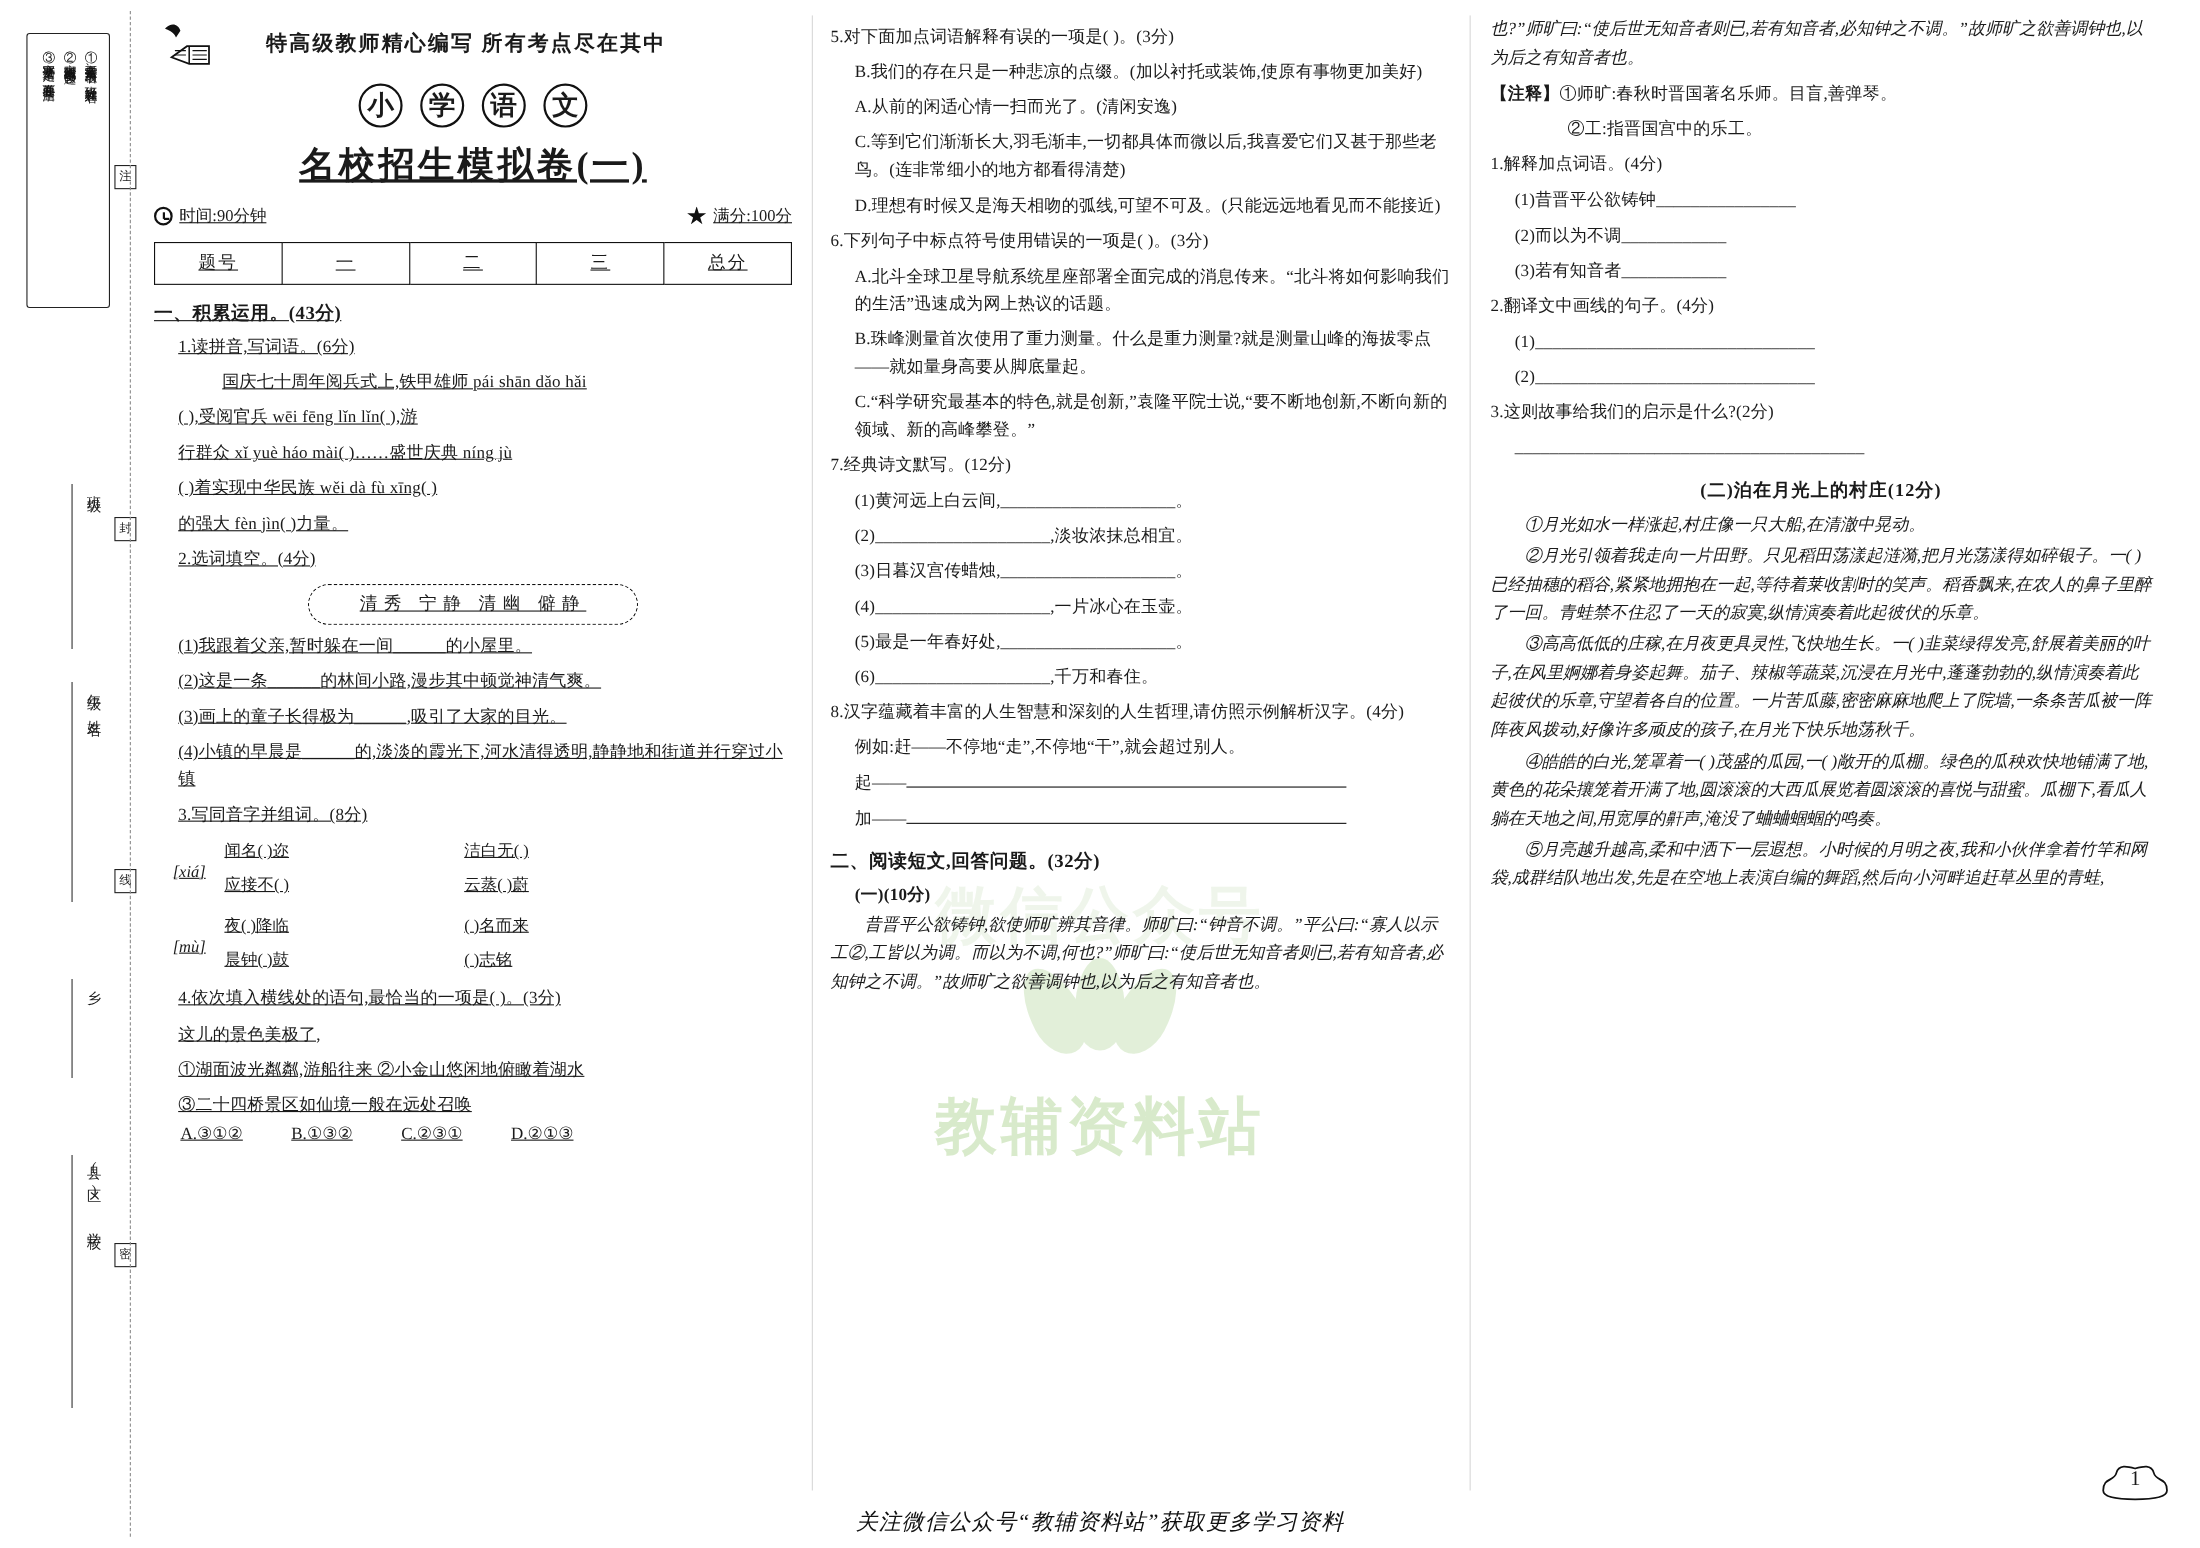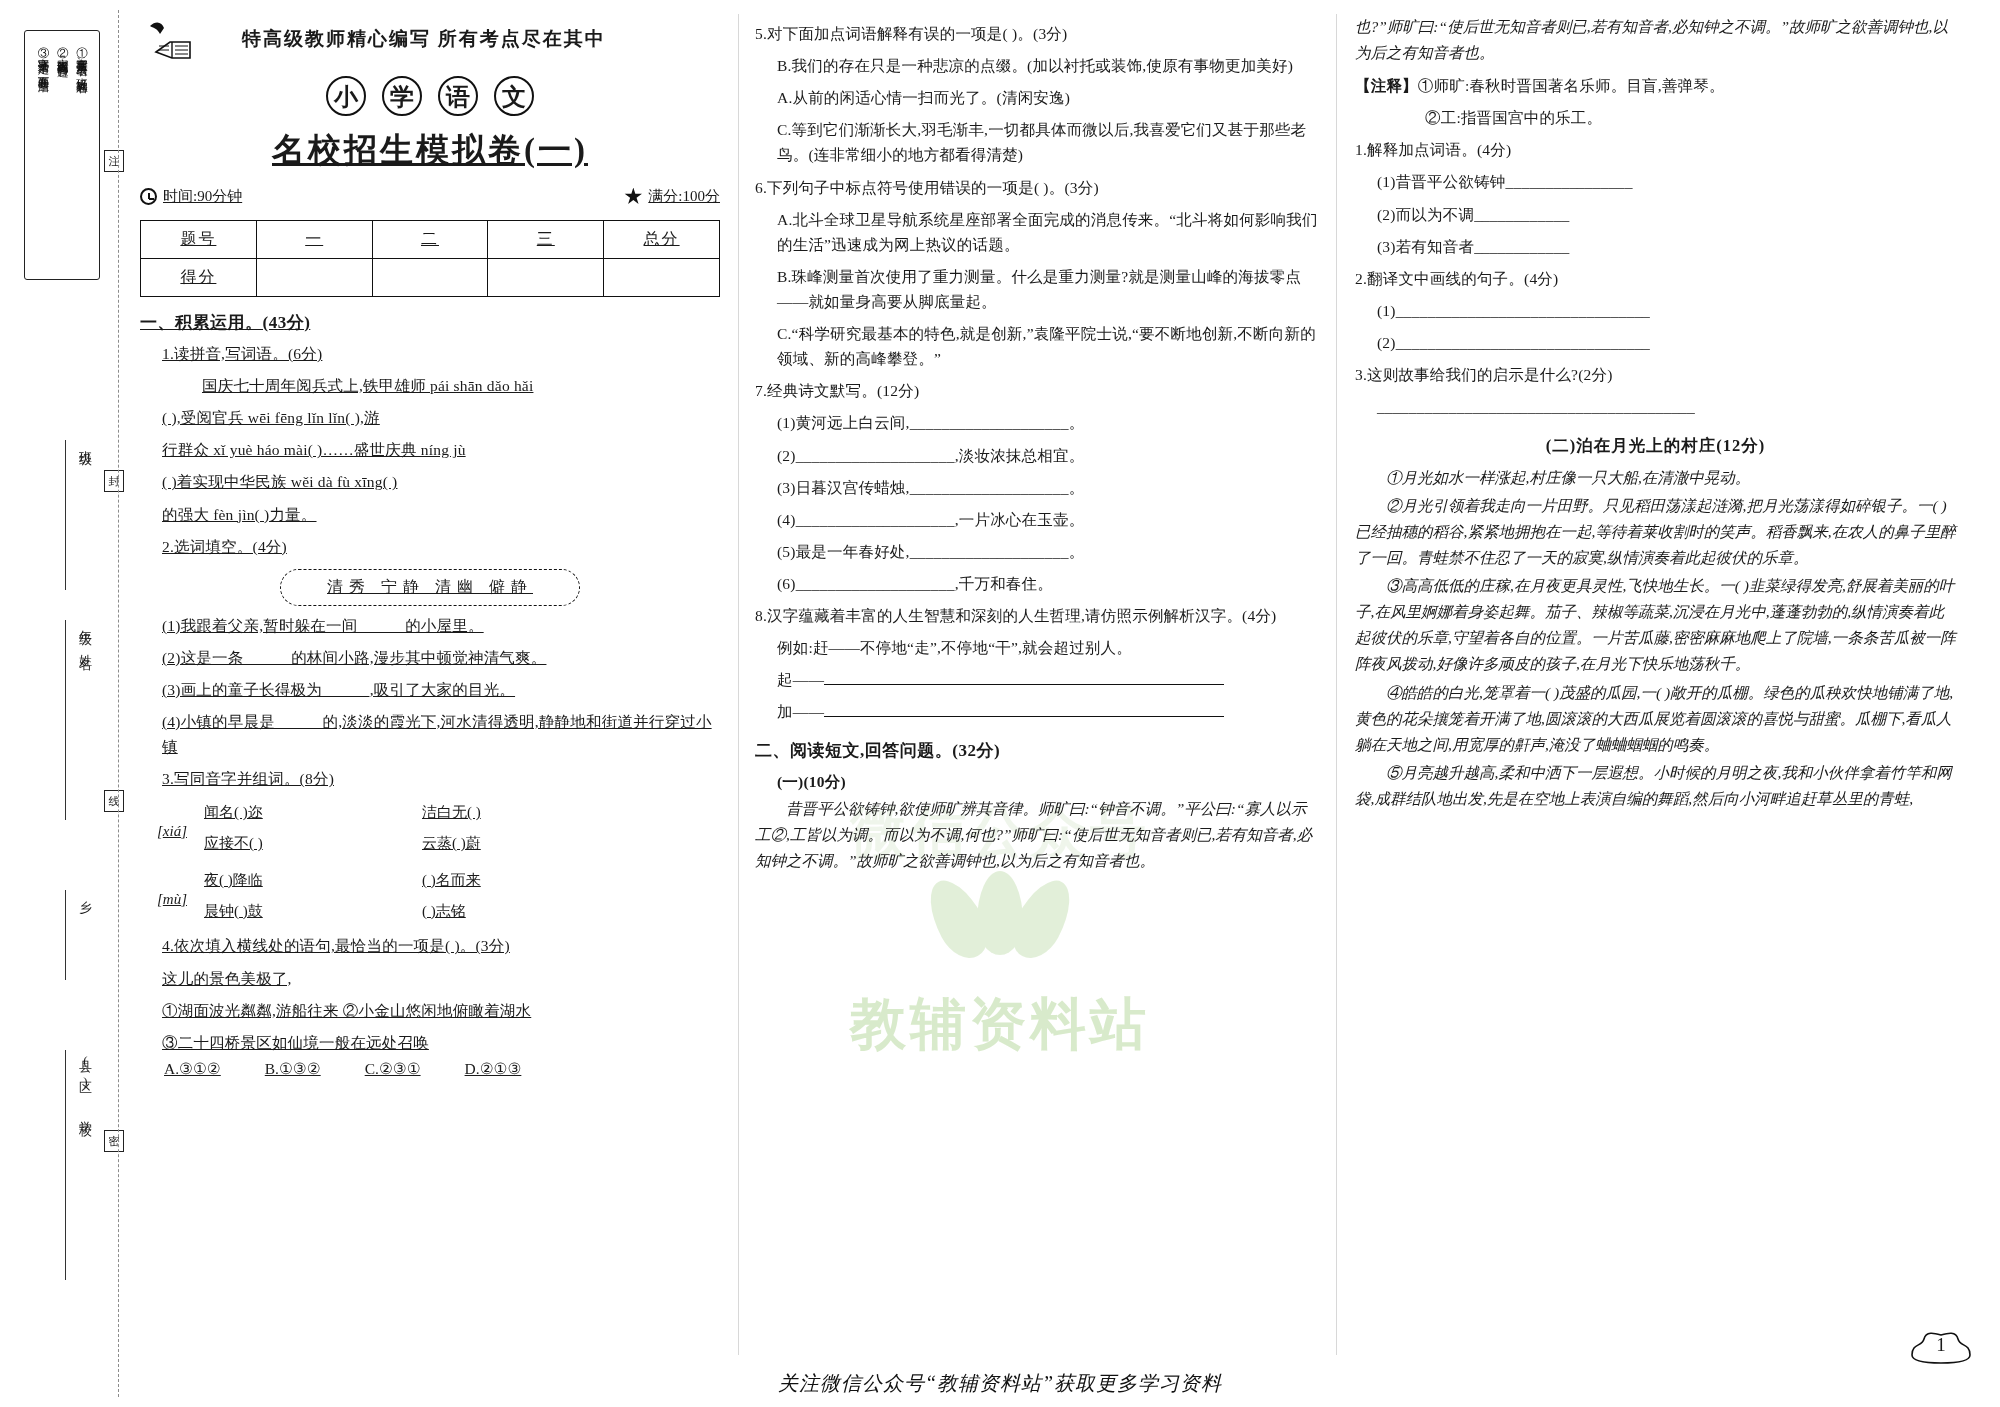--- a/index.html
+++ b/index.html
@@ -319,27 +319,20 @@
 
       <table class="score">
         <tbody>
             <tr>
           <td class="h">题号</td>
           <td class="h">一</td>
           <td class="h">二</td>
           <td class="h">三</td>
           <td class="h">总分</td>
         </tr>
-        <tr>
-          <td>得分</td>
-          <td></td>
-          <td></td>
-          <td></td>
-          <td></td>
-        </tr>
       </tbody>
         </table>
 
       <div class="sec-h">一、积累运用。(43分)</div>
 
       <div class="q ind1">1.读拼音,写词语。(6分)</div>
       <div class="q" style="padding-left:62px">国庆七十周年阅兵式上,铁甲雄师 pái shān dǎo hǎi</div>
       <div class="q ind1">(                ),受阅官兵 wēi fēng lǐn lǐn(                ),游</div>
       <div class="q ind1">行群众 xǐ yuè háo mài(                )……盛世庆典 níng jù</div>
       <div class="q ind1">(                )着实现中华民族 wěi dà fù xīng(                )</div>
@@ -391,20 +384,21 @@
         <span>D.②①③</span>
       </div>
     </div>
 
     <div class="col col2">
 
       <div class="q">5.对下面加点词语解释有误的一项是(      )。(3分)</div>
       <div class="q ind1">B.我们的存在只是一种悲凉的点缀。(加以衬托或装饰,使原有事物更加美好)</div>
       <div class="q ind1">A.从前的闲适心情一扫而光了。(清闲安逸)</div>
       <div class="q ind1">C.等到它们渐渐长大,羽毛渐丰,一切都具体而微以后,我喜爱它们又甚于那些老鸟。(连非常细小的地方都看得清楚)</div>
+      <div class="q ind1">D.理想有时候又是海天相吻的弧线,可望不可及。(只能远远地看见而不能接近)</div>
 
       <div class="q">6.下列句子中标点符号使用错误的一项是(      )。(3分)</div>
       <div class="q ind1">A.北斗全球卫星导航系统星座部署全面完成的消息传来。“北斗将如何影响我们的生活”迅速成为网上热议的话题。</div>
       <div class="q ind1">B.珠峰测量首次使用了重力测量。什么是重力测量?就是测量山峰的海拔零点——就如量身高要从脚底量起。</div>
       <div class="q ind1">C.“科学研究最基本的特色,就是创新,”袁隆平院士说,“要不断地创新,不断向新的领域、新的高峰攀登。”</div>
 
       <div class="q">7.经典诗文默写。(12分)</div>
       <div class="q ind1">(1)黄河远上白云间,____________________。</div>
       <div class="q ind1">(2)____________________,淡妆浓抹总相宜。</div>
       <div class="q ind1">(3)日暮汉宫传蜡烛,____________________。</div>

